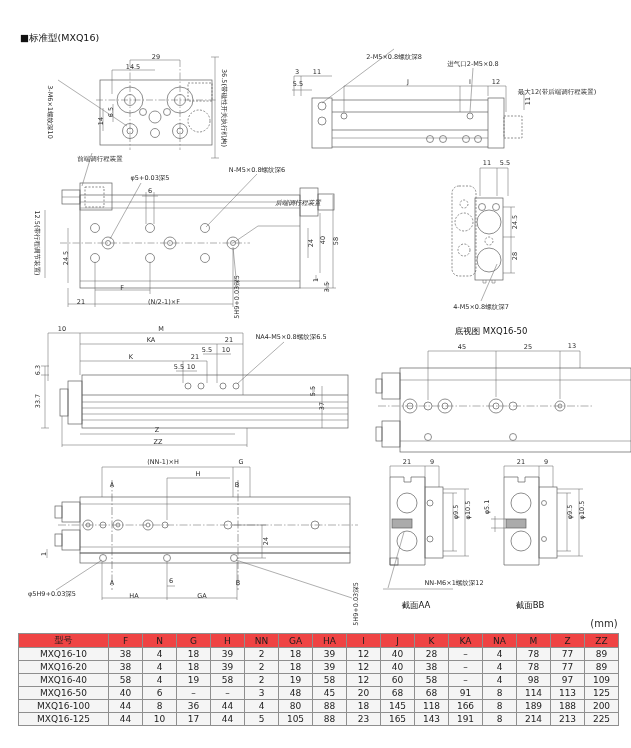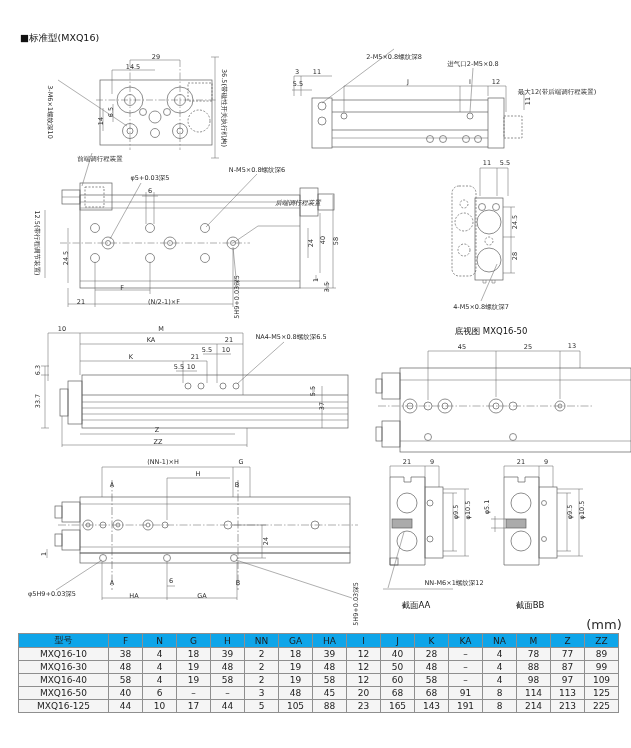--- a/index.html
+++ b/index.html
@@ -9,26 +9,26 @@
   .titleblock{position:absolute;left:0;top:0;height:18px;padding:0 10px;background:#161616;color:#fff;
               font-size:11px;font-weight:bold;line-height:18px;letter-spacing:1px;white-space:nowrap;}
   .subtitle{position:absolute;left:20px;top:32px;font-size:9.5px;color:#111;}
   svg.draw{position:absolute;left:0;top:0;}
   .anno-layer{position:absolute;left:0;top:0;width:631px;height:631px;}
   .anno{position:absolute;white-space:nowrap;font-size:6.5px;color:#2a2a2a;
         transform:translate(-50%,-50%);line-height:1;}
   .anno.r{transform:translate(-50%,-50%) rotate(-90deg);}
   .anno.v{transform:translate(-50%,-50%) rotate(90deg);}
   .anno.cap{font-size:8.5px;color:#111;}
-  .anno.mm{font-size:13px;}
+  .anno.mm{font-size:10px;}
   table.dims{position:absolute;left:18px;top:633px;width:601px;border-collapse:collapse;
              table-layout:fixed;font-size:9px;background:#f5f5f5;}
   table.dims th,table.dims td{border:1px solid #8f8f8f;text-align:center;padding:0;height:12px;
              overflow:hidden;white-space:nowrap;font-weight:normal;color:#1c1c1c;}
-  table.dims th{background:#0ea5e9;height:13px;}
+  table.dims th{background:#ef4444;height:13px;}
   table.dims col.model{width:90px;}
 </style>
 </head>
 <body>
 
 <div class="page">
 
   <div class="subtitle">■标准型(MXQ16)</div>
 
   <svg class="draw" width="631" height="631" viewBox="0 0 631 631" fill="none" stroke="#5f5f5f" stroke-width="0.7">
@@ -448,36 +448,36 @@
           <td>12</td>
           <td>40</td>
           <td>28</td>
           <td>–</td>
           <td>4</td>
           <td>78</td>
           <td>77</td>
           <td>89</td>
         </tr>
         <tr>
-          <td>MXQ16-30</td>
-          <td>48</td>
-          <td>4</td>
-          <td>19</td>
-          <td>48</td>
+          <td>MXQ16-20</td>
+          <td>38</td>
+          <td>4</td>
+          <td>18</td>
+          <td>39</td>
           <td>2</td>
-          <td>19</td>
-          <td>48</td>
+          <td>18</td>
+          <td>39</td>
           <td>12</td>
-          <td>50</td>
-          <td>48</td>
+          <td>40</td>
+          <td>38</td>
           <td>–</td>
           <td>4</td>
-          <td>88</td>
-          <td>87</td>
-          <td>99</td>
+          <td>78</td>
+          <td>77</td>
+          <td>89</td>
         </tr>
         <tr>
           <td>MXQ16-40</td>
           <td>58</td>
           <td>4</td>
           <td>19</td>
           <td>58</td>
           <td>2</td>
           <td>19</td>
           <td>58</td>
@@ -502,20 +502,38 @@
           <td>20</td>
           <td>68</td>
           <td>68</td>
           <td>91</td>
           <td>8</td>
           <td>114</td>
           <td>113</td>
           <td>125</td>
         </tr>
         <tr>
+          <td>MXQ16-100</td>
+          <td>44</td>
+          <td>8</td>
+          <td>36</td>
+          <td>44</td>
+          <td>4</td>
+          <td>80</td>
+          <td>88</td>
+          <td>18</td>
+          <td>145</td>
+          <td>118</td>
+          <td>166</td>
+          <td>8</td>
+          <td>189</td>
+          <td>188</td>
+          <td>200</td>
+        </tr>
+        <tr>
           <td>MXQ16-125</td>
           <td>44</td>
           <td>10</td>
           <td>17</td>
           <td>44</td>
           <td>5</td>
           <td>105</td>
           <td>88</td>
           <td>23</td>
           <td>165</td>

